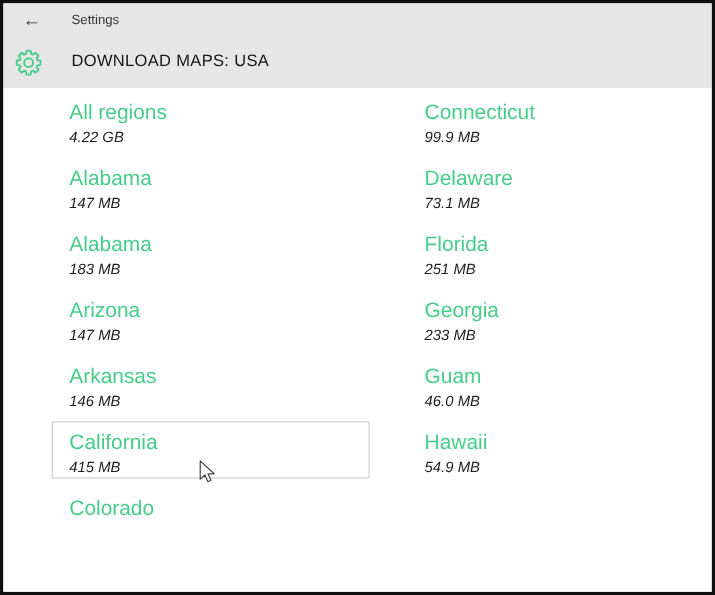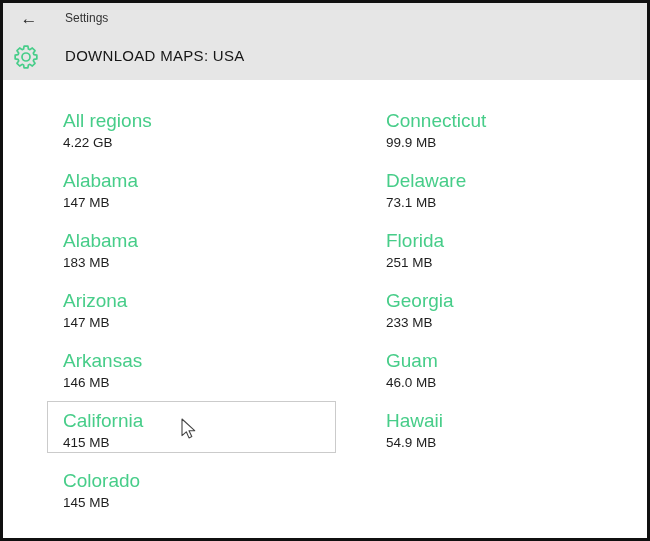--- a/index.html
+++ b/index.html
@@ -62,36 +62,37 @@
   }
   
   .content {
     position: absolute;
     left: 0; top: 77px; right: 0; bottom: 0;
     background: #ffffff;
   }
   .grid {
     display: grid;
     grid-template-columns: 323px 1fr;
-    margin: 28px 0 0 60px;
+    margin: 10px 0 0 60px;
   }
   .cell {
     position: relative;
     height: 60px;
     cursor: default;
   }
   .region-name {
     font-size: 19px;
     line-height: 25px;
     color: var(--accent);
   }
   .region-size {
     font-size: 13.5px;
     line-height: 19px;
     color: #1e1e1e;
+    font-style: italic;
   }
   .hover-ring {
     position: absolute;
     left: -16px; top: -7px;
     width: 289px; height: 52px;
     border: 1px solid #cbcbcb;
     background: transparent;
     pointer-events: none;
   }
   .cursor {
@@ -176,21 +177,20 @@
         <div class="region-name">California</div>
         <div class="region-size">415 MB</div>
       </div>
       <div class="cell">
         <div class="region-name">Hawaii</div>
         <div class="region-size">54.9 MB</div>
       </div>
 
       <div class="cell">
         <div class="region-name">Colorado</div>
-        <div class="region-size">145 MB</div>
       </div>
 
     </div>
   </div>
 
   <svg class="cursor" viewBox="0 0 15 22">
     <polygon points="1,1 1,17.6 5.3,13.8 8,19.9 10.8,18.6 8,12.7 13.7,12.7" fill="#ffffff" stroke="#444444" stroke-width="1.1" stroke-linejoin="round"></polygon>
   </svg>
 
 </div>

